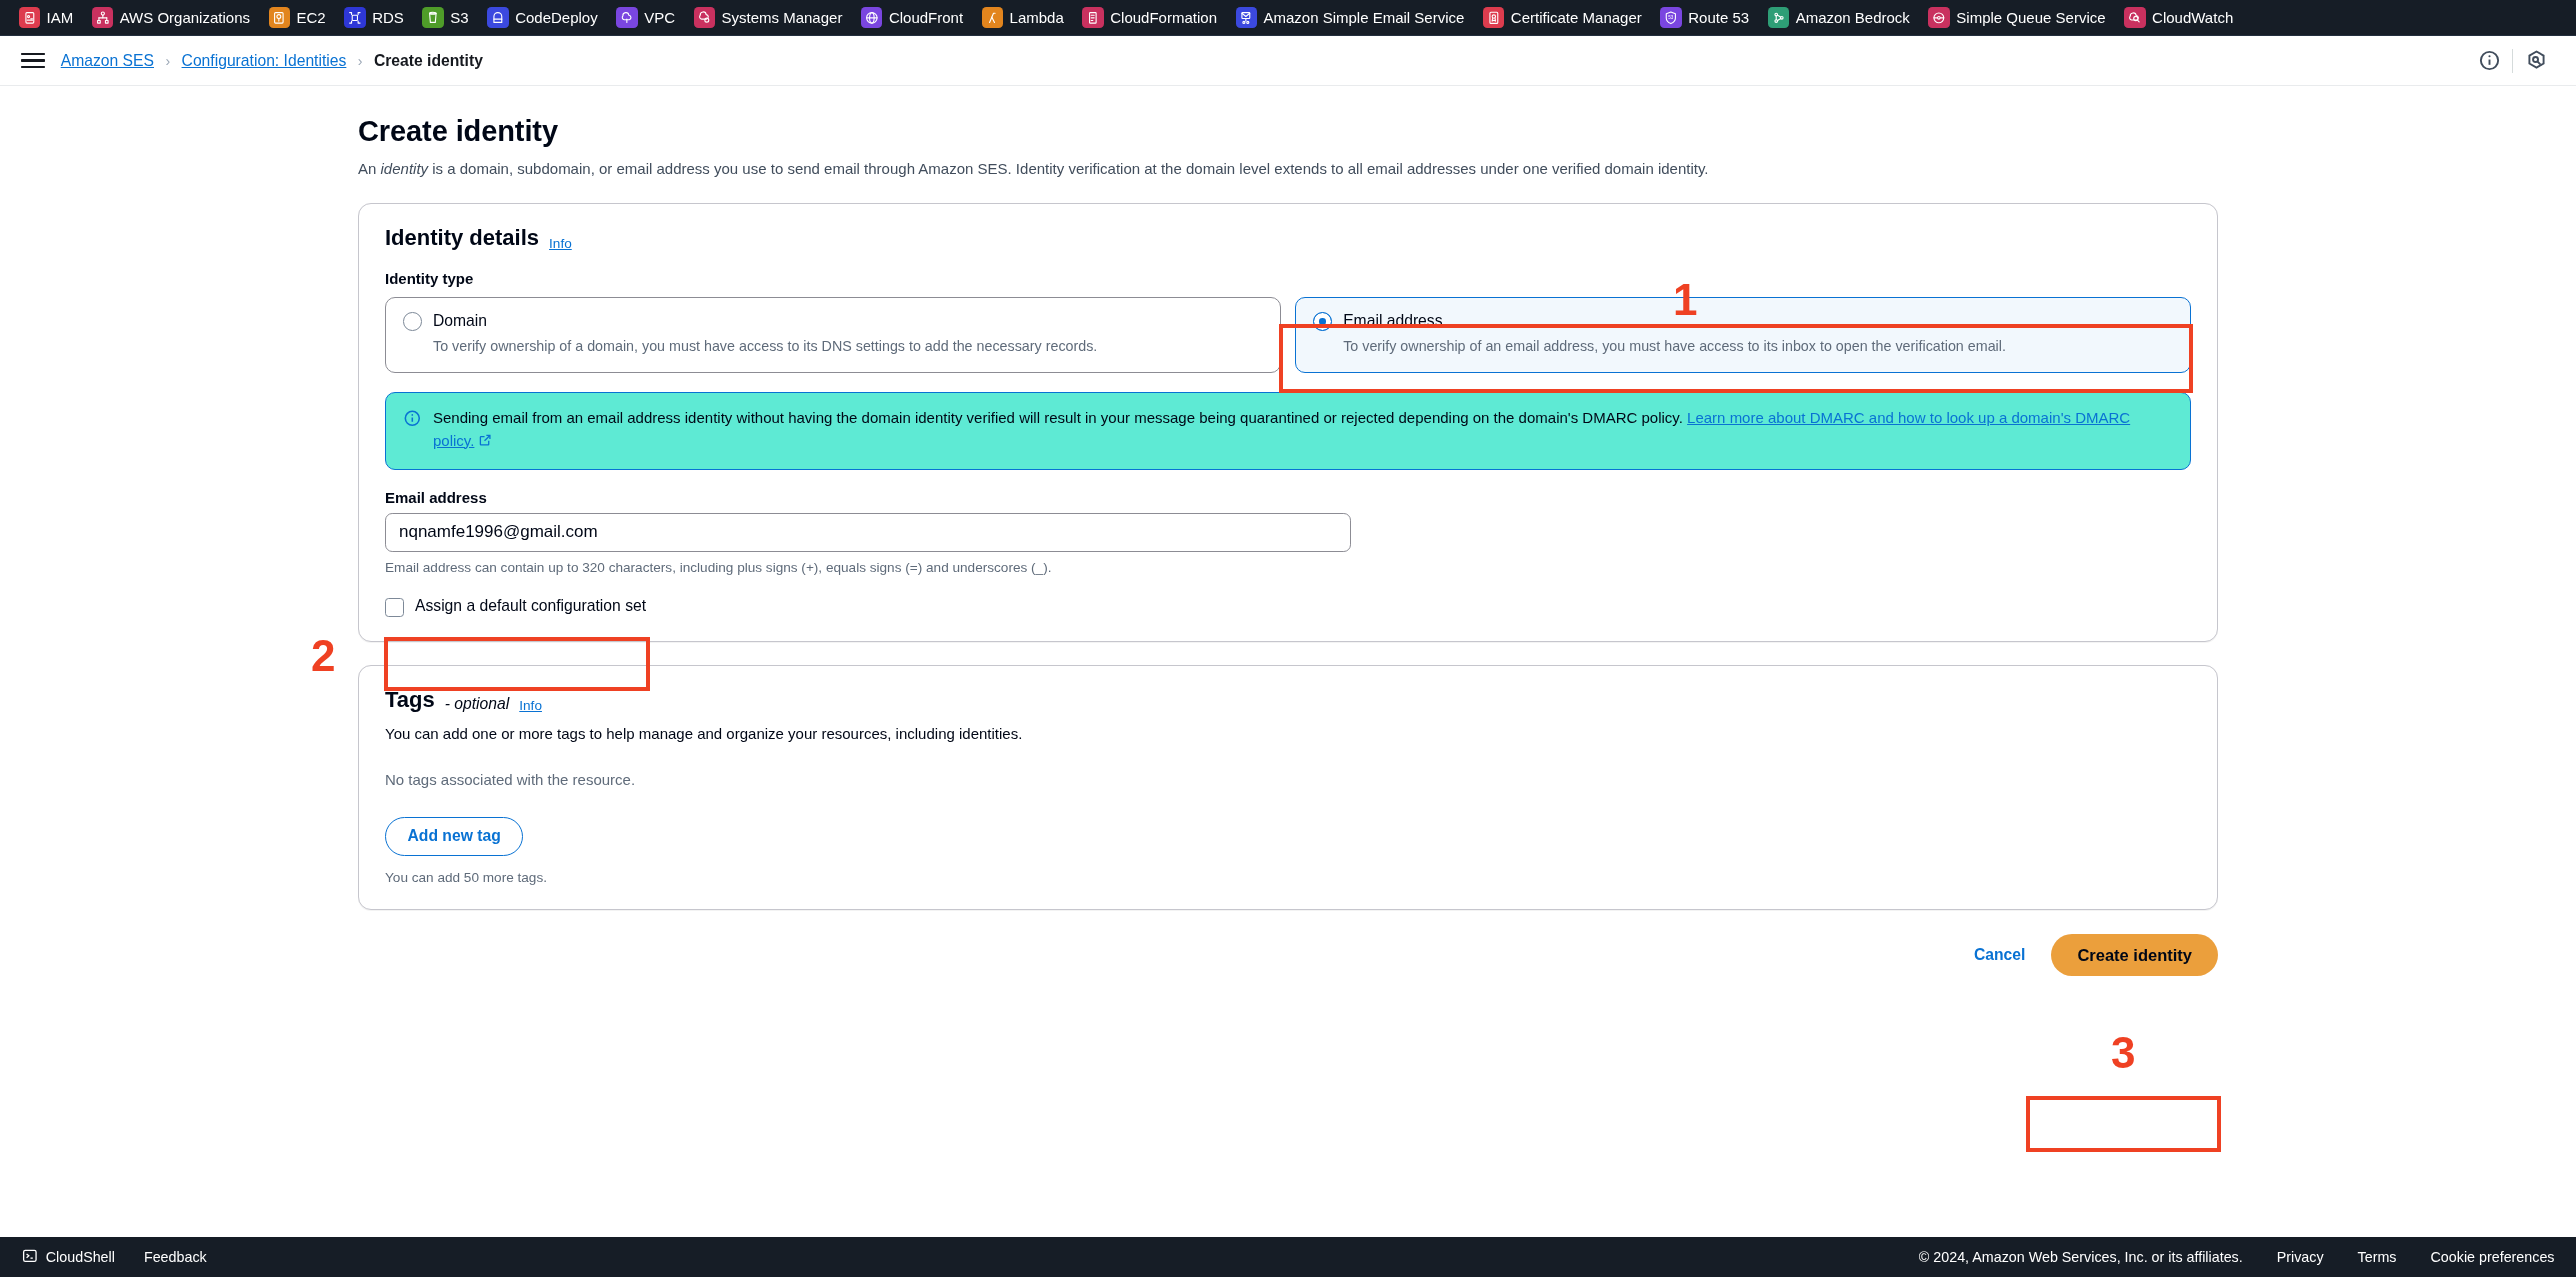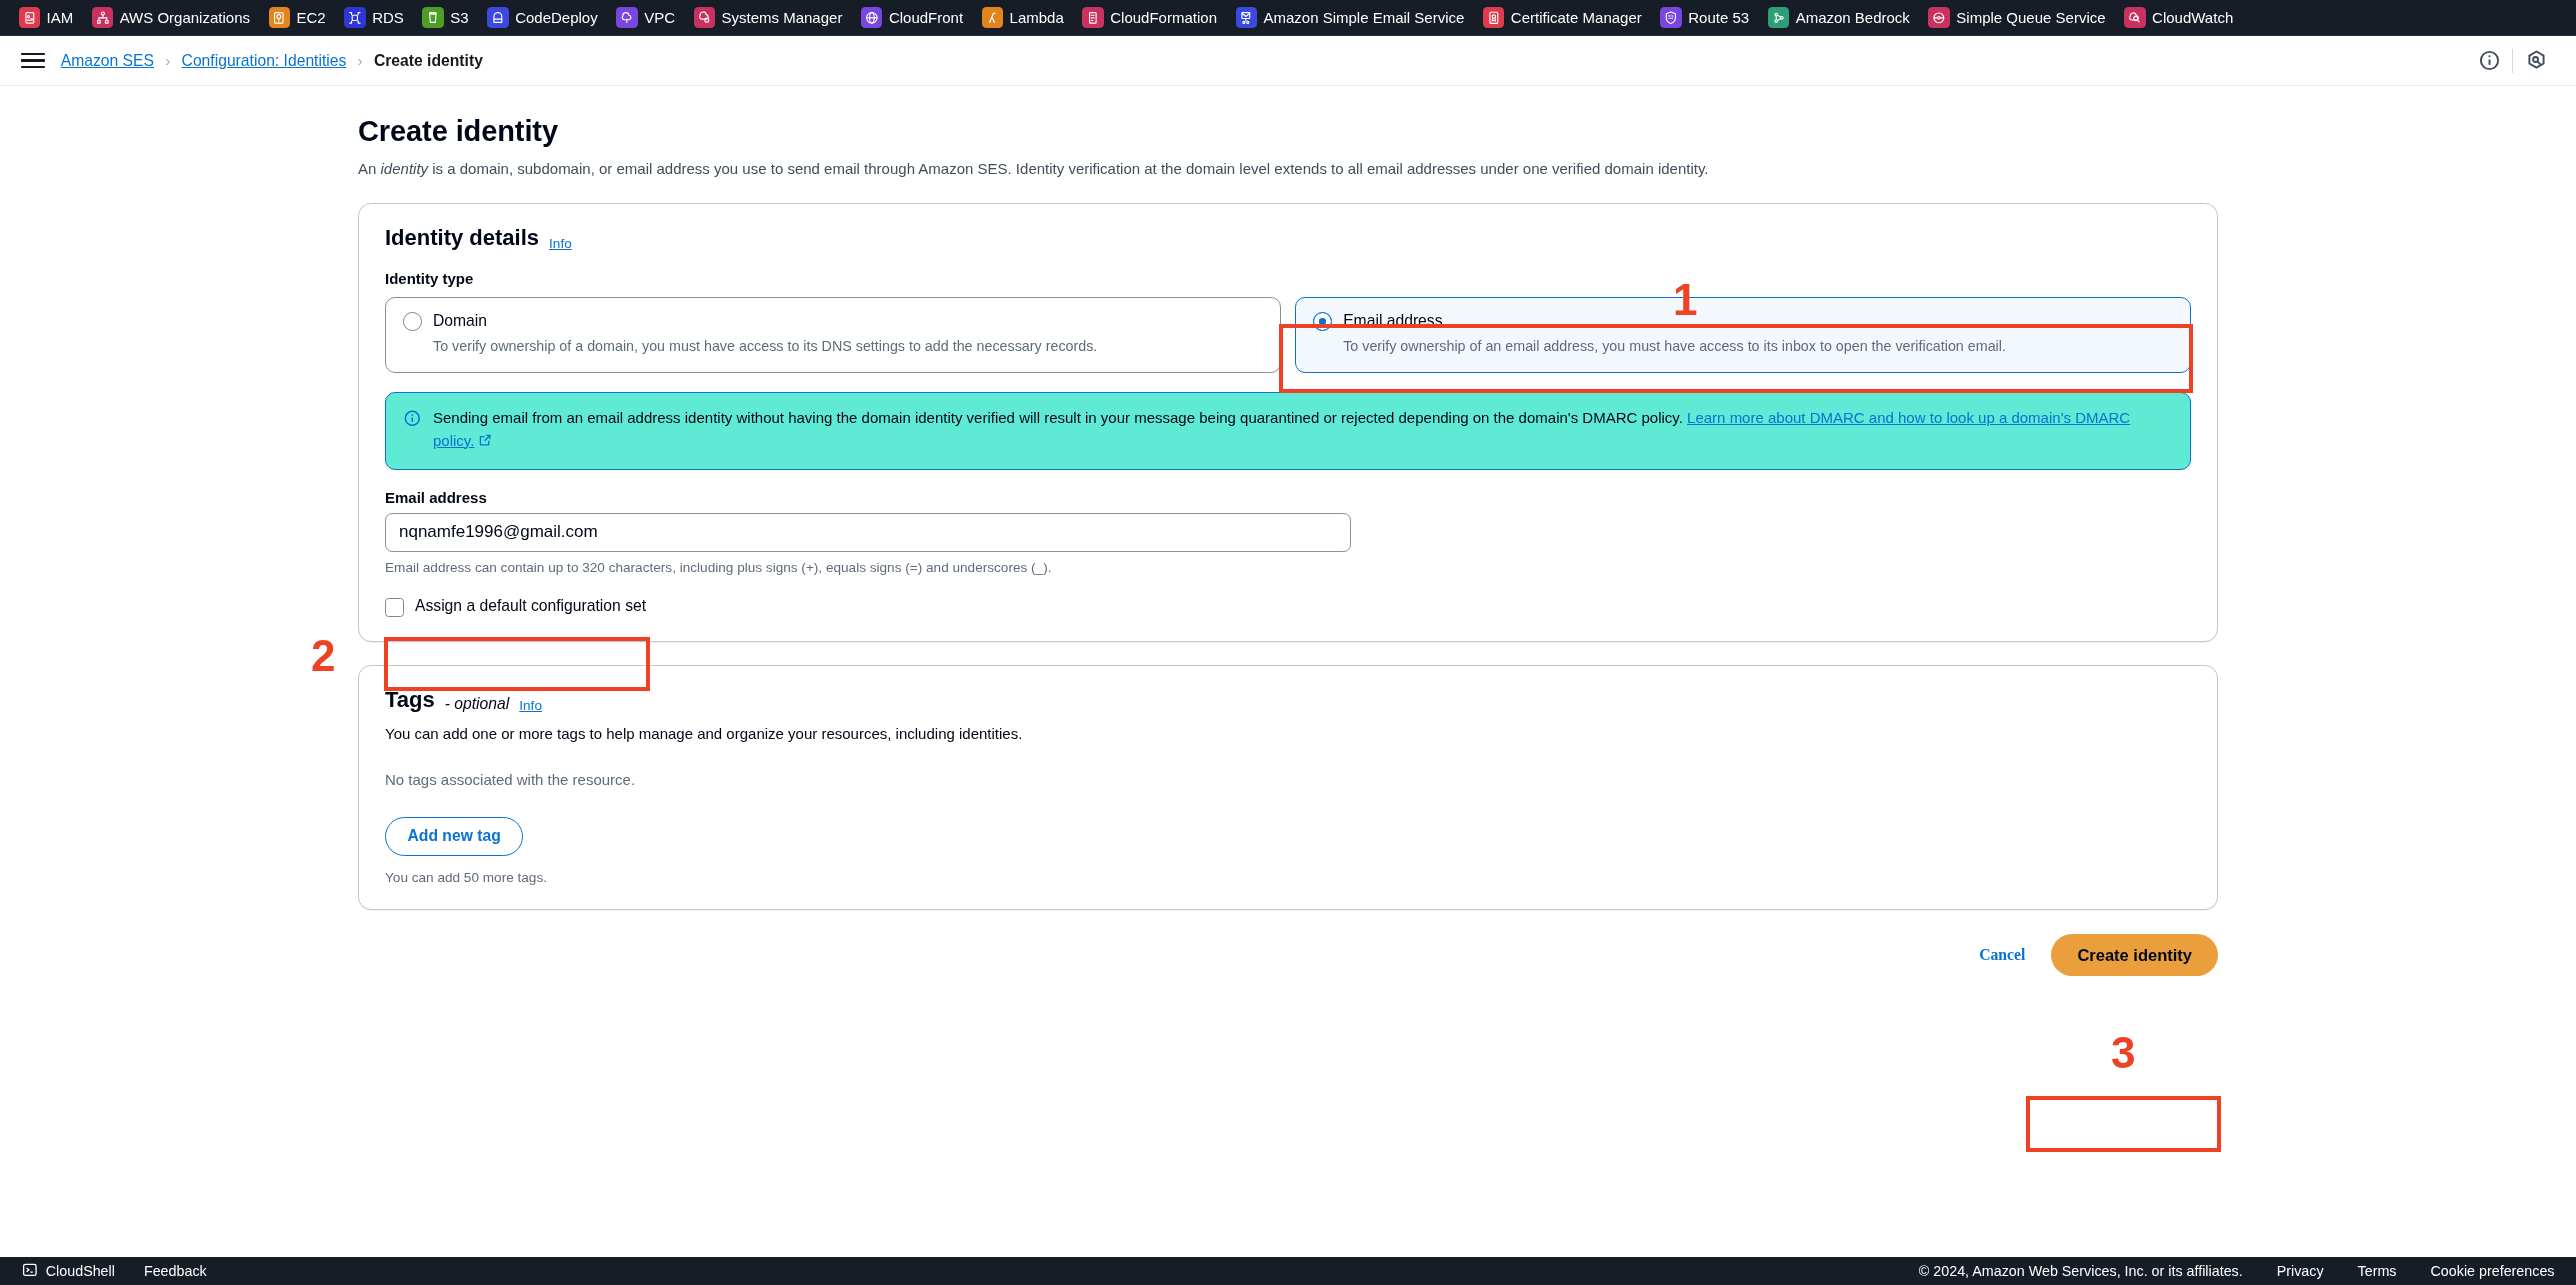--- a/index.html
+++ b/index.html
@@ -197,21 +197,21 @@
 
   
   .actions {
     margin-top: 24px;
     display: flex; align-items: center; justify-content: flex-end; gap: 26px;
     padding-right: 0px;
     position: relative;
   }
   .btn-link {
     font-size: 15.7px; font-weight: 700; color: #0972d3; cursor: pointer;
-    background: none; border: none; font-family: Liberation Serif, serif;
+    background: none; border: none; font-family: Liberation Sans, sans-serif;
   }
   .btn-primary {
     height: 42px; padding: 0 26px;
     border-radius: 21.5px; border: none;
     background: #eb9f3c; color: #000716;
     font-size: 16.5px; font-weight: 700; cursor: pointer;
     font-family: "Liberation Sans", sans-serif;
   }
 
   
@@ -227,22 +227,22 @@
     font-size: 44px;
     font-weight: 700;
     font-family: "Liberation Sans", sans-serif;
     line-height: 1;
     z-index: 31;
     pointer-events: none;
   }
 
   
   .footer {
-    position: absolute; left: 0; bottom: 0;
-    width: 2576px; height: 28px;
+    position: absolute; left: 0; bottom: 8px;
+    width: 2576px; height: 40px;
     background: #161d26;
     display: flex; align-items: center;
     padding: 0 21.5px;
     color: #d1d5db; font-size: 14.3px;
   }
   .footer-left { display: flex; align-items: center; gap: 29px; }
   .cloudshell { display:flex; align-items:center; gap: 8.6px; cursor: pointer; color:#ffffff; }
   .footer-right {
     margin-left: auto; display: flex; align-items: center; gap: 34px;
   }

